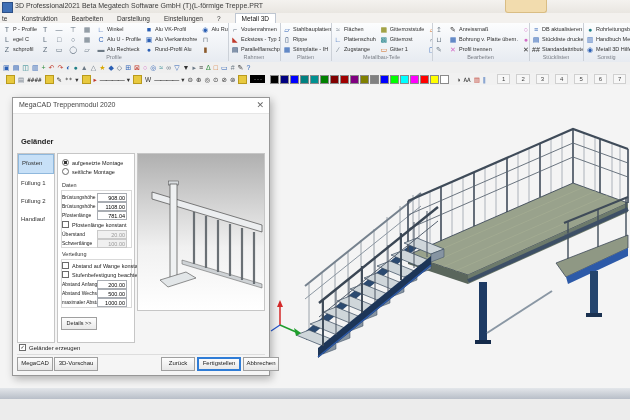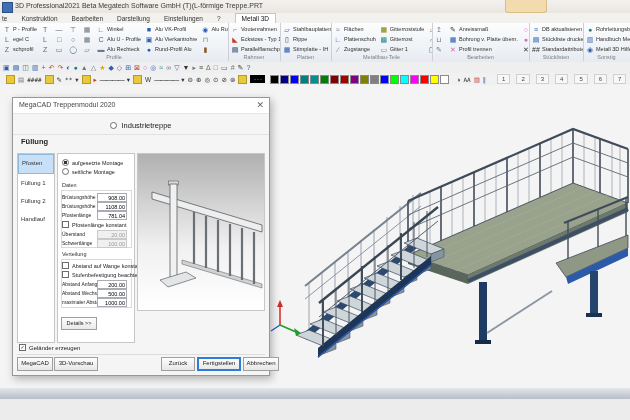--- a/index.html
+++ b/index.html
@@ -684,25 +684,21 @@
   </svg>
   <div id="band1" class="abs"></div>
   <div id="band2" class="abs"></div>
 </div>
 
 <div id="dialog" class="abs">
   <div id="dtitlebar" class="abs">
     <span id="dtitle" class="abs">MegaCAD Treppenmodul 2020</span>
     <span id="dclose" class="abs">✕</span>
   </div>
-  <div id="dheader" class="abs">
-    <span class="rb"></span>
-    <span class="hlab">Industrietreppe</span>
-  </div>
-  <div id="dsection" class="abs">Füllung</div>
+  <div id="dsection" class="abs">Geländer</div>
 
   <div id="dtabs" class="abs">
 
       <div class="dtab active">Pfosten</div>
 
       <div class="dtab">Füllung 1</div>
 
       <div class="dtab">Füllung 2</div>
 
       <div class="dtab">Handlauf</div>

